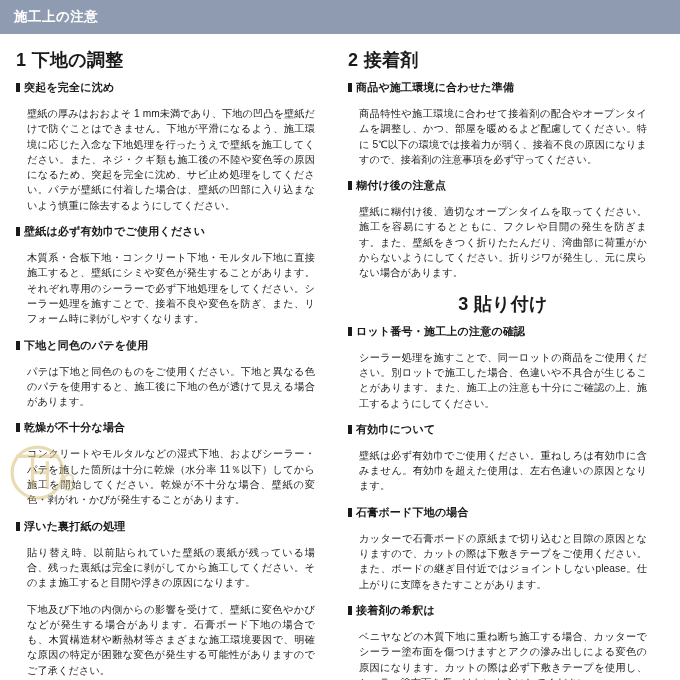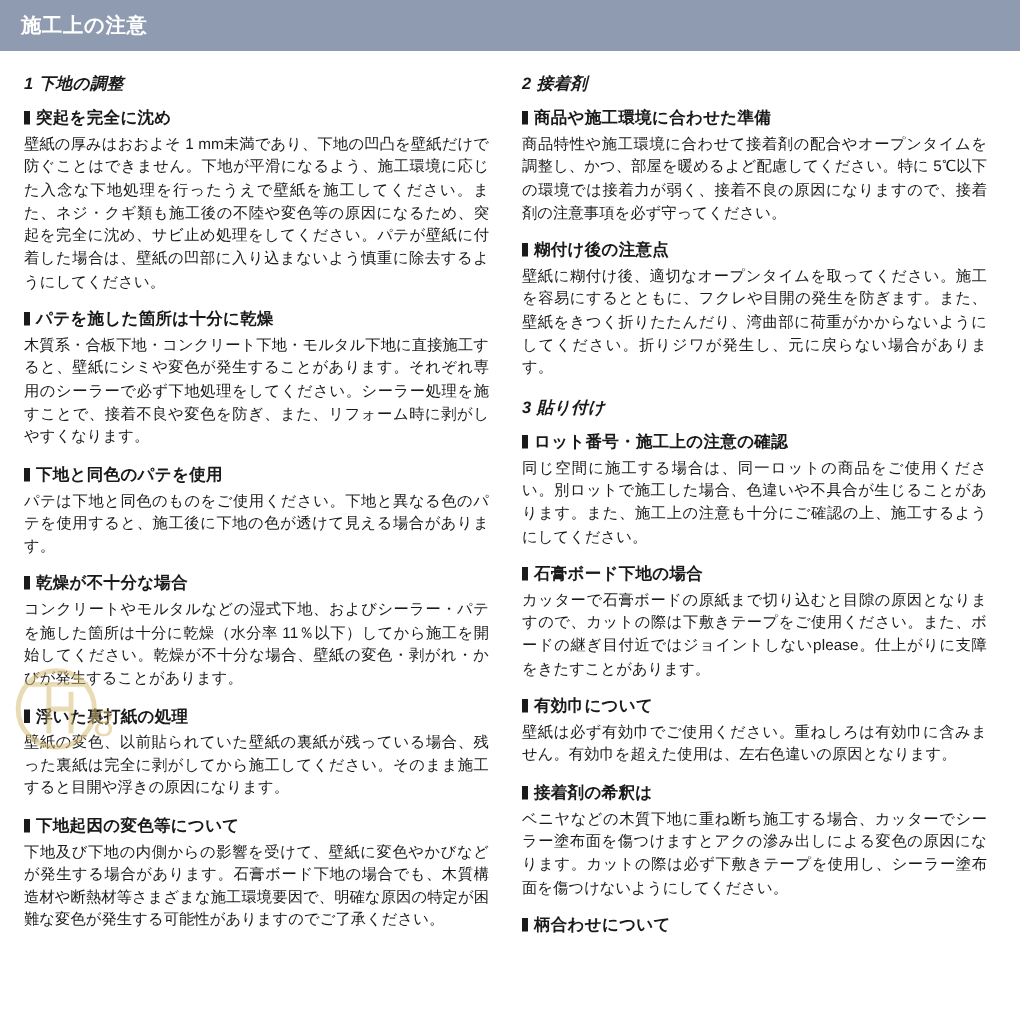--- a/index.html
+++ b/index.html
@@ -42,25 +42,24 @@
     display: flex;
     padding: 14px 16px 0 16px;
     box-sizing: border-box;
     gap: 22px;
   }
   .col {
     width: 310px;
     box-sizing: border-box;
   }
   .section-title {
-    font-size: 11px;
+    font-size: 18px;
     font-weight: bold;
     margin: 0 0 8px 0;
     letter-spacing: 0.3px;
-    font-style: italic;
   }
   .sub-block {
     margin-bottom: 9px;
   }
   .sub-title {
     font-size: 11px;
     font-weight: bold;
     margin: 0 0 3px 0;
     letter-spacing: 0.2px;
   }
@@ -68,26 +67,27 @@
     display: inline-block;
     width: 4px;
     height: 9px;
     background: #1a1a1a;
     margin-right: 4px;
     vertical-align: -1px;
   }
   .body-text {
     font-size: 10.2px;
     line-height: 1.5;
-    margin: 0;
+    margin: 11px;
     text-align: justify;
     letter-spacing: 0.05px;
   }
   .second-section {
     margin-top: 10px;
+    text-align: center;
   }
   
   .watermark {
     position: absolute;
     left: 8px;
     bottom: 6px;
     width: 82px;
     height: 66px;
     opacity: 0.55;
   }
@@ -108,41 +108,40 @@
         <span>1</span>
         <span>下地の調整</span>
       </div>
 
       <div class="sub-block">
         <div class="sub-title"><span class="mark"></span><span>突起を完全に沈め</span></div>
         <p class="body-text">壁紙の厚みはおおよそ 1 mm未満であり、下地の凹凸を壁紙だけで防ぐことはできません。下地が平滑になるよう、施工環境に応じた入念な下地処理を行ったうえで壁紙を施工してください。また、ネジ・クギ類も施工後の不陸や変色等の原因になるため、突起を完全に沈め、サビ止め処理をしてください。パテが壁紙に付着した場合は、壁紙の凹部に入り込まないよう慎重に除去するようにしてください。</p>
       </div>
 
       <div class="sub-block">
-        <div class="sub-title"><span class="mark"></span><span>パテを施した箇所は十分に乾燥</span></div>
+        <div class="sub-title"><span class="mark"></span><span>壁紙は必ず有効巾でご使用ください</span></div>
         <p class="body-text">木質系・合板下地・コンクリート下地・モルタル下地に直接施工すると、壁紙にシミや変色が発生することがあります。それぞれ専用のシーラーで必ず下地処理をしてください。シーラー処理を施すことで、接着不良や変色を防ぎ、また、リフォーム時に剥がしやすくなります。</p>
       </div>
 
       <div class="sub-block">
         <div class="sub-title"><span class="mark"></span><span>下地と同色のパテを使用</span></div>
         <p class="body-text">パテは下地と同色のものをご使用ください。下地と異なる色のパテを使用すると、施工後に下地の色が透けて見える場合があります。</p>
       </div>
 
       <div class="sub-block">
         <div class="sub-title"><span class="mark"></span><span>乾燥が不十分な場合</span></div>
         <p class="body-text">コンクリートやモルタルなどの湿式下地、およびシーラー・パテを施した箇所は十分に乾燥（水分率 11％以下）してから施工を開始してください。乾燥が不十分な場合、壁紙の変色・剥がれ・かびが発生することがあります。</p>
       </div>
 
       <div class="sub-block">
         <div class="sub-title"><span class="mark"></span><span>浮いた裏打紙の処理</span></div>
-        <p class="body-text">壁紙の変色、以前貼られていた壁紙の裏紙が残っている場合、残った裏紙は完全に剥がしてから施工してください。そのまま施工すると目開や浮きの原因になります。</p>
-      </div>
-
-      <div class="sub-block">
-        <div class="sub-title"><span class="mark"></span><span>下地起因の変色等について</span></div>
+        <p class="body-text">貼り替え時、以前貼られていた壁紙の裏紙が残っている場合、残った裏紙は完全に剥がしてから施工してください。そのまま施工すると目開や浮きの原因になります。</p>
+      </div>
+
+      <div class="sub-block">
         <p class="body-text">下地及び下地の内側からの影響を受けて、壁紙に変色やかびなどが発生する場合があります。石膏ボード下地の場合でも、木質構造材や断熱材等さまざまな施工環境要因で、明確な原因の特定が困難な変色が発生する可能性がありますのでご了承ください。</p>
       </div>
     </div>
 
     <div class="col">
       <div class="section-title">
         <span>2</span>
         <span>接着剤</span>
       </div>
 
@@ -159,31 +158,31 @@
         <p class="body-text">壁紙に糊付け後、適切なオープンタイムを取ってください。施工を容易にするとともに、フクレや目開の発生を防ぎます。また、壁紙をきつく折りたたんだり、湾曲部に荷重がかからないようにしてください。折りジワが発生し、元に戻らない場合があります。</p>
       </div>
 
       <div class="section-title second-section">
         <span>3</span>
         <span>貼り付け</span>
       </div>
 
       <div class="sub-block">
         <div class="sub-title"><span class="mark"></span><span>ロット番号・施工上の注意の確認</span></div>
-        <p class="body-text">同じ空間に施工する場合は、同一ロットの商品をご使用ください。別ロットで施工した場合、色違いや不具合が生じることがあります。また、施工上の注意も十分にご確認の上、施工するようにしてください。</p>
+        <p class="body-text">シーラー処理を施すことで、同一ロットの商品をご使用ください。別ロットで施工した場合、色違いや不具合が生じることがあります。また、施工上の注意も十分にご確認の上、施工するようにしてください。</p>
+      </div>
+
+      <div class="sub-block">
+        <div class="sub-title"><span class="mark"></span><span>有効巾について</span></div>
+        <p class="body-text">壁紙は必ず有効巾でご使用ください。重ねしろは有効巾に含みません。有効巾を超えた使用は、左右色違いの原因となります。</p>
       </div>
 
       <div class="sub-block">
         <div class="sub-title"><span class="mark"></span><span>石膏ボード下地の場合</span></div>
         <p class="body-text">カッターで石膏ボードの原紙まで切り込むと目隙の原因となりますので、カットの際は下敷きテープをご使用ください。また、ボードの継ぎ目付近ではジョイントしないplease。仕上がりに支障をきたすことがあります。</p>
-      </div>
-
-      <div class="sub-block">
-        <div class="sub-title"><span class="mark"></span><span>有効巾について</span></div>
-        <p class="body-text">壁紙は必ず有効巾でご使用ください。重ねしろは有効巾に含みません。有効巾を超えた使用は、左右色違いの原因となります。</p>
       </div>
 
       <div class="sub-block">
         <div class="sub-title"><span class="mark"></span><span>接着剤の希釈は</span></div>
         <p class="body-text">ベニヤなどの木質下地に重ね断ち施工する場合、カッターでシーラー塗布面を傷つけますとアクの滲み出しによる変色の原因になります。カットの際は必ず下敷きテープを使用し、シーラー塗布面を傷つけないようにしてください。</p>
       </div>
 
       <div class="sub-block">
         <div class="sub-title"><span class="mark"></span><span>柄合わせについて</span></div>
 

